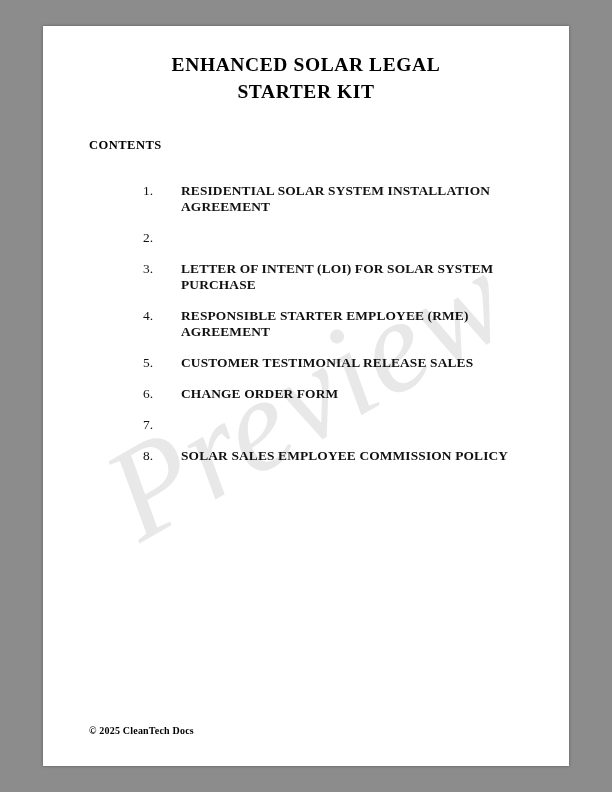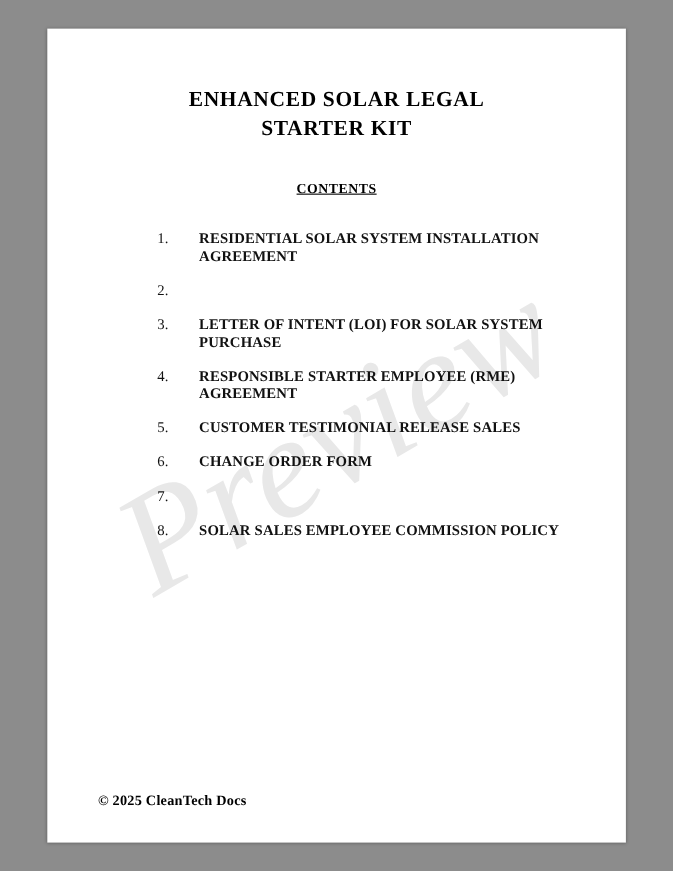--- a/index.html
+++ b/index.html
@@ -52,30 +52,28 @@
     position: relative;
     z-index: 2;
     padding: 0 46px;
   }
   .doc-title {
     text-align: center;
     font-size: 19.5px;
     font-weight: bold;
     letter-spacing: 0.6px;
     line-height: 1.38;
-    margin-top: 52px;
+    margin-top: 26px;
     color: #000;
   }
   .doc-title .line2 { display: block; }
   .contents-heading {
-    text-align: center;
     font-size: 12.5px;
     font-weight: bold;
     letter-spacing: 0.5px;
-    text-decoration: underline;
     margin-top: 32px;
     color: #000;
   }
   ol.toc {
     list-style: none;
     margin: 30px 0 0 0;
     padding: 0 0 0 54px;
   }
   ol.toc li {
     display: flex;
@@ -91,21 +89,21 @@
     text-align: left;
   }
   ol.toc li .txt {
     flex: 1 1 auto;
     font-weight: bold;
   }
   .footer {
     position: absolute;
     left: 46px;
     bottom: 30px;
-    font-size: 13px;
+    font-size: 10px;
     font-weight: bold;
     color: #000;
     z-index: 2;
     letter-spacing: 0.2px;
     text-align: right;
   }
 </style>
 </head>
 <body>
 

